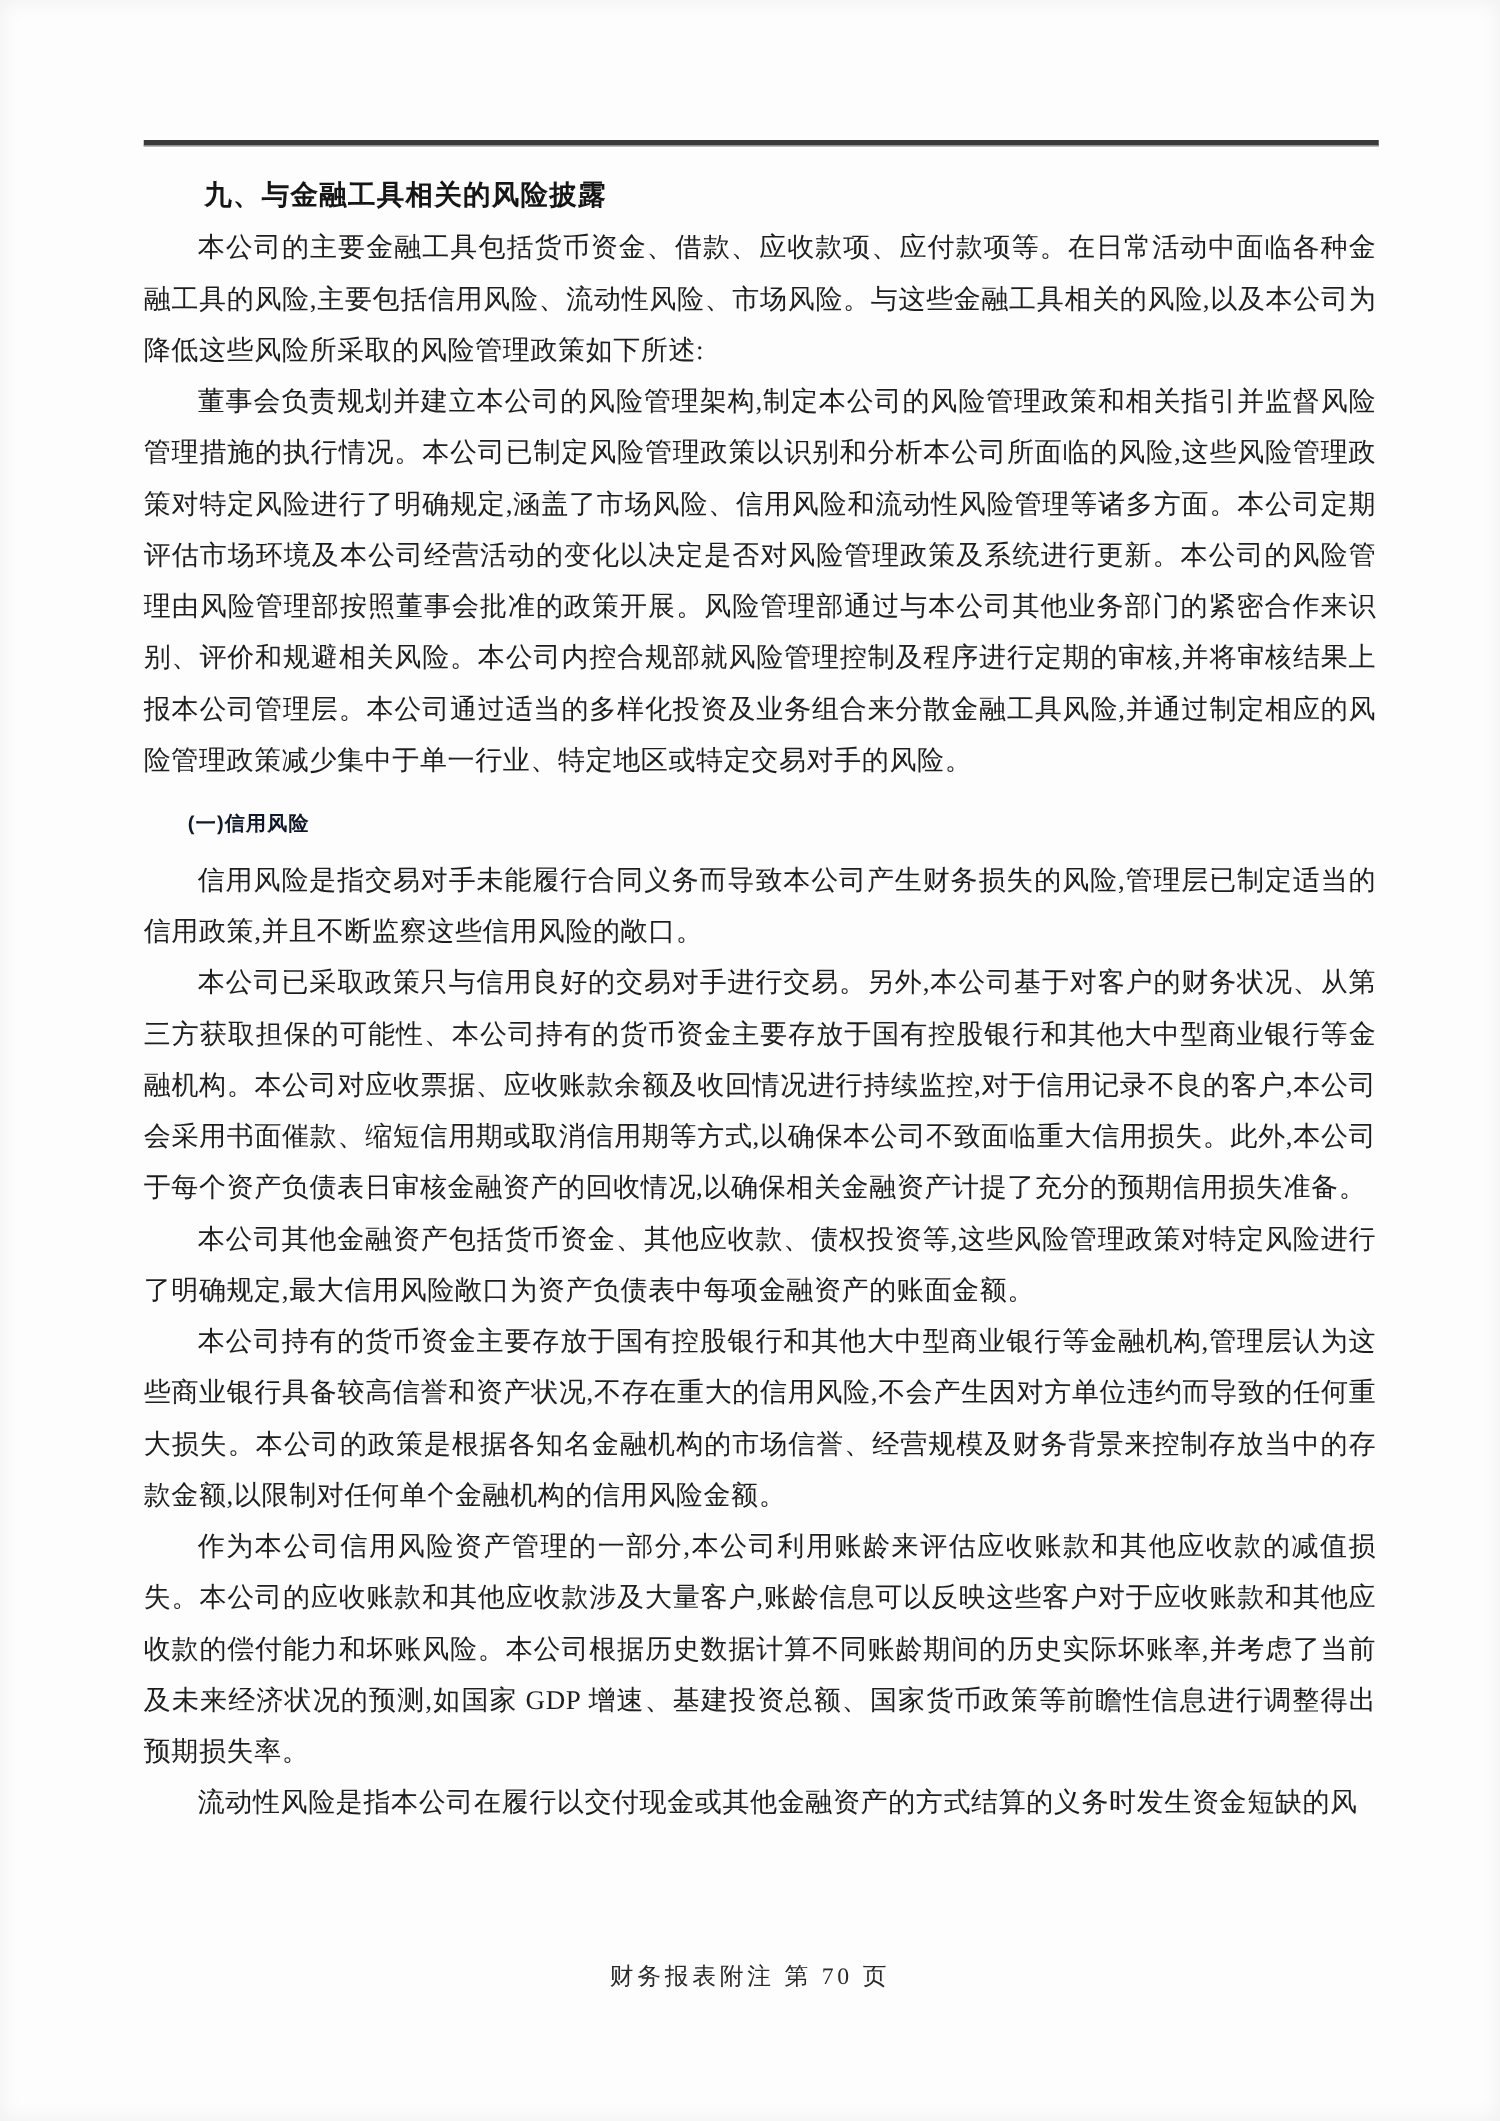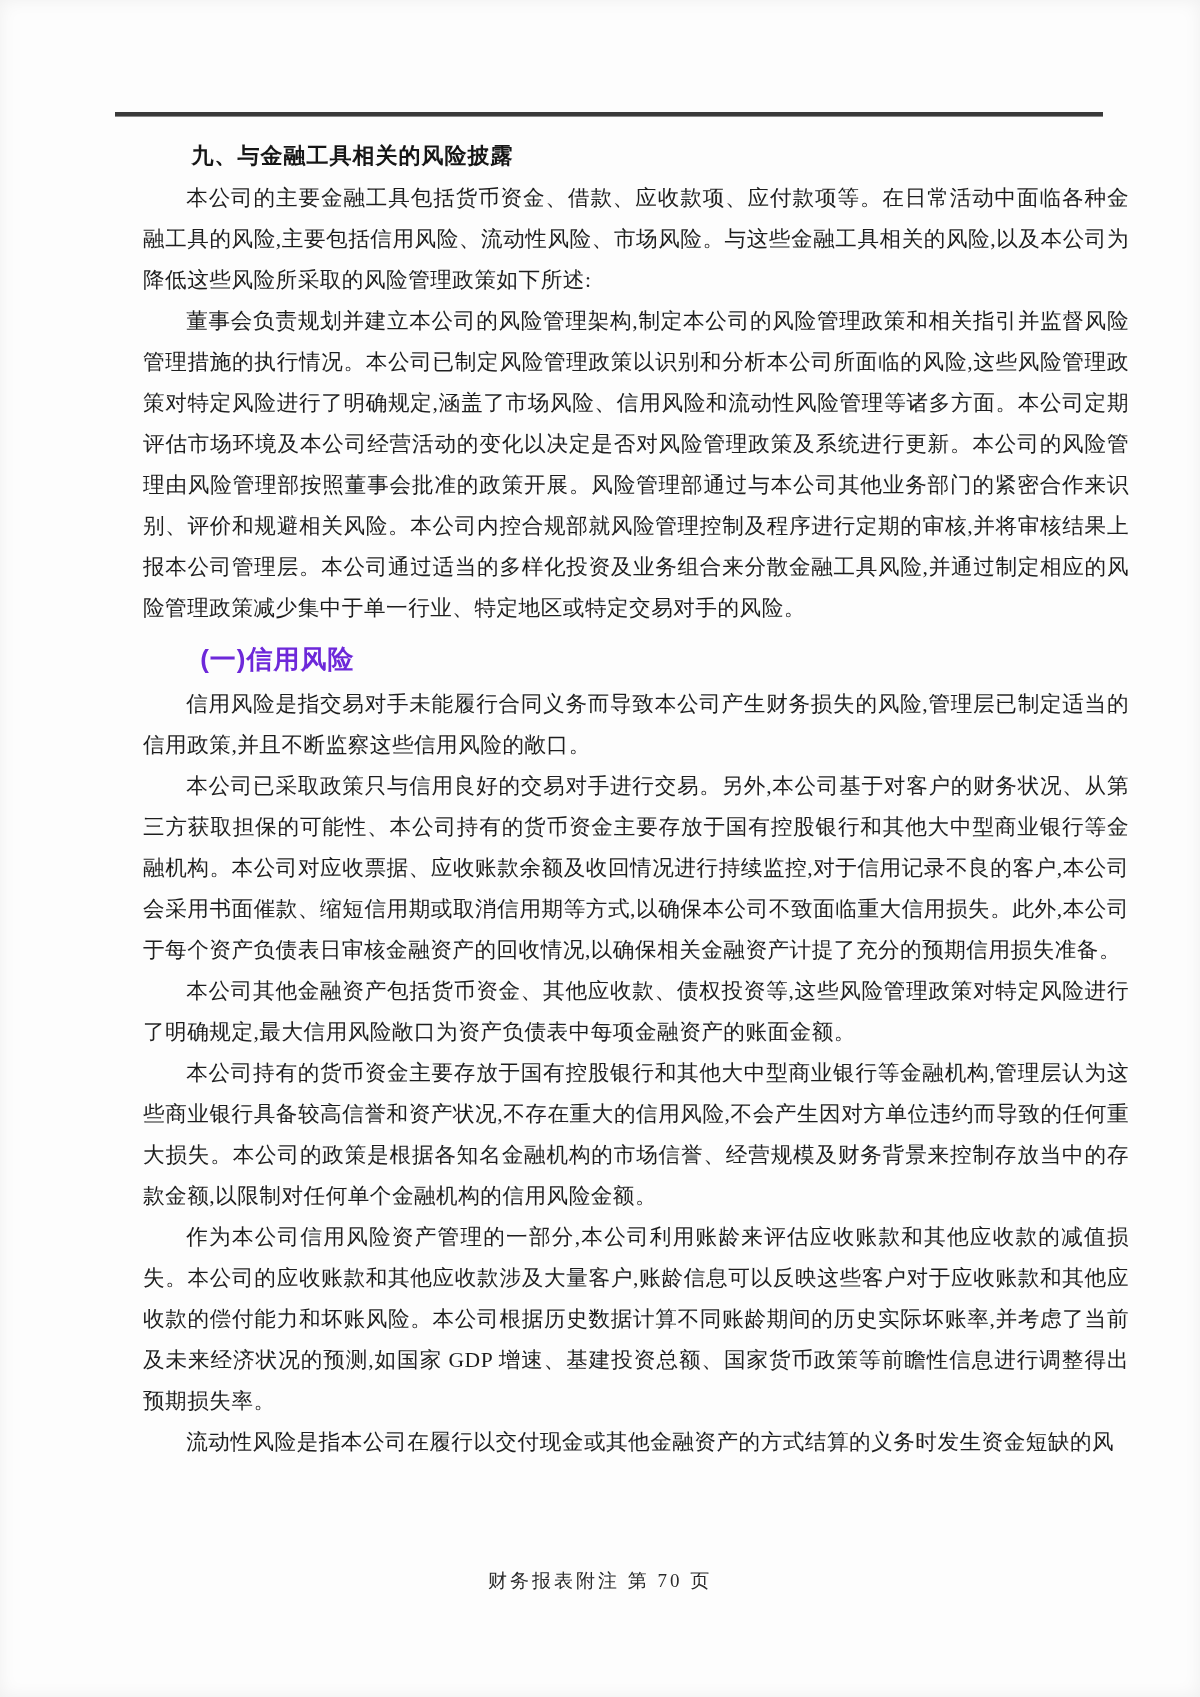--- a/index.html
+++ b/index.html
@@ -29,39 +29,38 @@
   }
   .content {
     position: absolute;
     top: 129px;
     left: 115px;
     width: 986px;
     font-size: 21.6px;
     line-height: 41px;
     text-align: justify;
     letter-spacing: 0.5px;
-    margin-left: 28px;
   }
   .section-heading {
     margin: 6px 0 2px 0;
     text-indent: 2.2em;
     font-family: "Liberation Sans", sans-serif;
     font-weight: 700;
     font-size: 22px;
     letter-spacing: 1px;
     color: #161616;
   }
   .sub-heading {
     margin: 10px 0 4px 0;
     text-indent: 2.2em;
     font-family: "Liberation Sans", sans-serif;
     font-weight: 700;
-    font-size: 26px;
+    font-size: 16px;
     letter-spacing: 1px;
-    color: #6d28d9;
+    color: #0f172a;
   }
   .content p {
     margin: 0;
     text-indent: 2em;
   }
   .page-footer {
     position: absolute;
     top: 1568px;
     left: 0;
     width: 100%;

